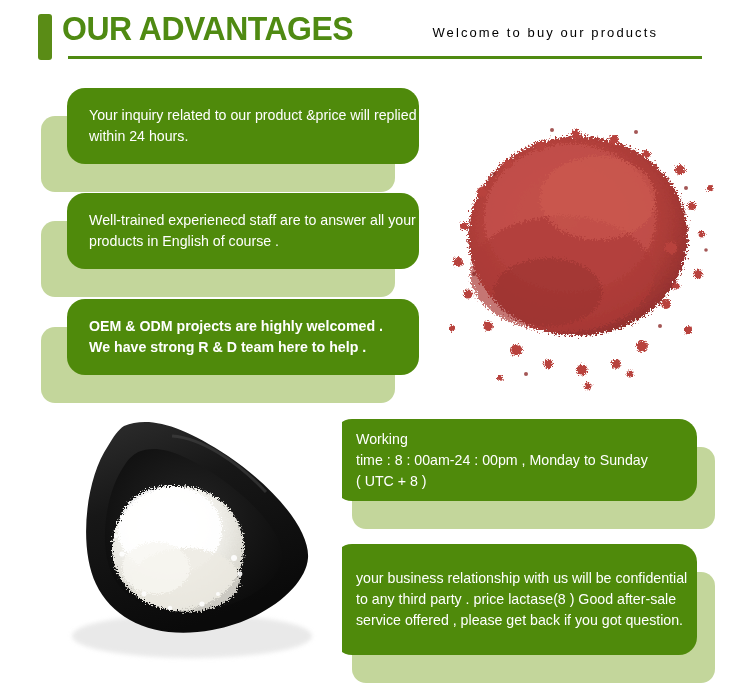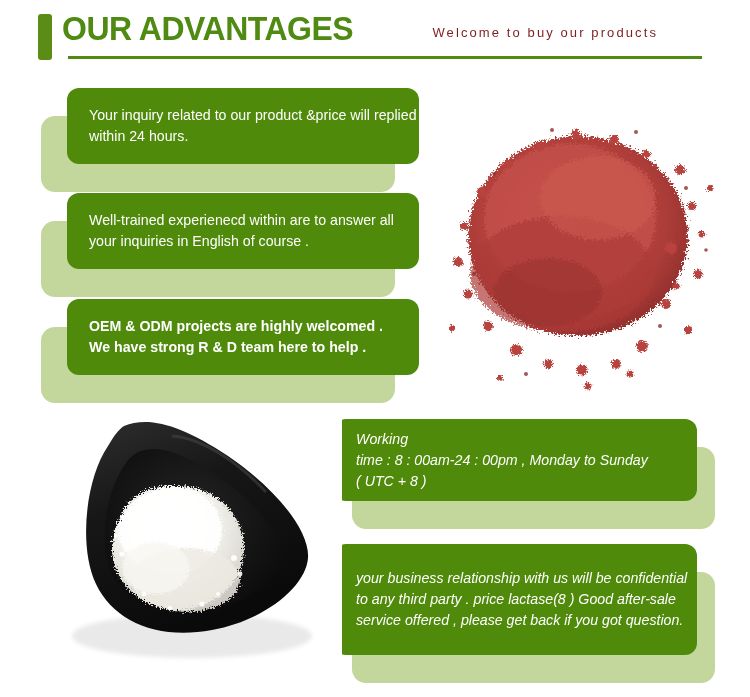--- a/index.html
+++ b/index.html
@@ -38,21 +38,21 @@
     letter-spacing: -0.5px;
     font-family: "Liberation Sans Narrow", "Liberation Sans", sans-serif;
     transform: scaleX(0.94);
     transform-origin: left center;
     white-space: nowrap;
   }
   #header-tagline {
     position: absolute;
     right: 42px; top: 25px;
     font-size: 13px;
-    color: #7f1d1d;
+    color: #000000;
     letter-spacing: 2.1px;
     white-space: nowrap;
   }
   #header-rule {
     position: absolute;
     left: 68px; top: 56px;
     width: 634px; height: 3px;
     background: #4f8a12;
   }
 
@@ -61,39 +61,39 @@
     position: absolute;
   }
   .card-shadow {
     position: absolute;
     background: #c3d69b;
     border-radius: 14px;
   }
   .card-body {
     position: absolute;
     background: #4f8a0b;
-    border-radius: 12px;
+    border-radius: 18px;
     box-sizing: border-box;
     display: flex;
     align-items: center;
   }
   .card-text {
     color: #ffffff;
     font-size: 14.2px;
     line-height: 21px;
     padding: 0 0 0 22px;
     white-space: pre-line;
   }
 
   
   .col-left .card-body { left: 26px; top: 0; width: 352px; }
   .col-left .card-shadow { left: 0; top: 28px; width: 354px; }
 
   
-  .col-right .card-body { left: 0; top: 0; width: 363px; font-style: italic; }
+  .col-right .card-body { left: 0; top: 0; width: 363px; }
   .col-right .card-shadow { left: 18px; top: 28px; width: 363px; }
 
   
   .photo {
     position: absolute;
   }
   #red-powder-photo {
     left: 430px; top: 78px;
     width: 310px; height: 330px;
   }
@@ -115,21 +115,21 @@
 <div class="card col-left" style="left:41px; top:88px; height:104px;">
   <div class="card-shadow" style="height:76px;"></div>
   <div class="card-body" style="height:76px;">
     <div class="card-text">Your inquiry related to our product &amp;price will replied within 24 hours.</div>
   </div>
 </div>
 
 <div class="card col-left" style="left:41px; top:193px; height:104px;">
   <div class="card-shadow" style="height:76px;"></div>
   <div class="card-body" style="height:76px;">
-    <div class="card-text">Well-trained experienecd within are to answer all your  inquiries in English of course .</div>
+    <div class="card-text">Well-trained experienecd staff are to answer all your  products in English of course .</div>
   </div>
 </div>
 
 <div class="card col-left" style="left:41px; top:299px; height:104px;">
   <div class="card-shadow" style="height:76px;"></div>
   <div class="card-body" style="height:76px;font-weight:bold;">
     <div class="card-text">OEM &amp; ODM projects are highly welcomed .
 We have strong R &amp; D team here to help .</div>
   </div>
 </div>

